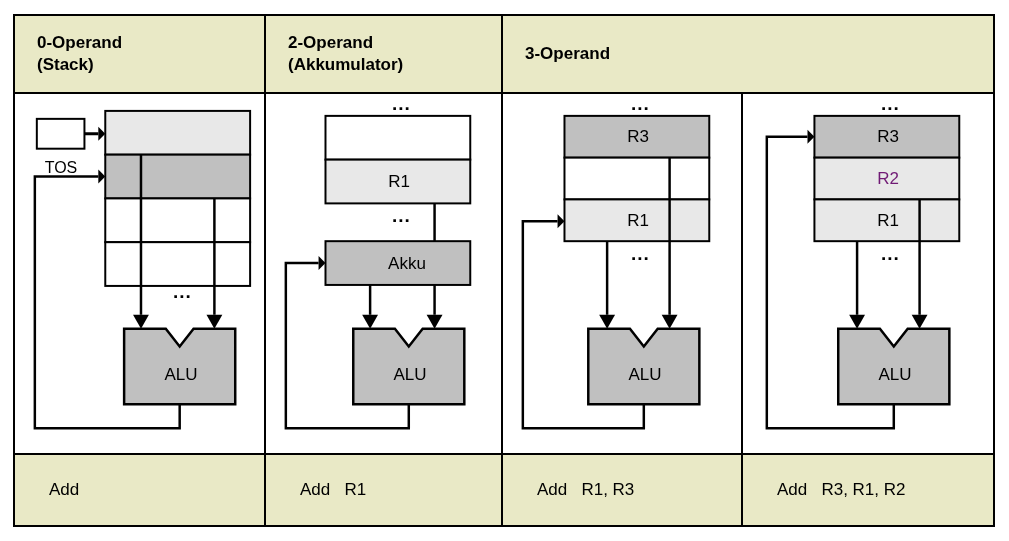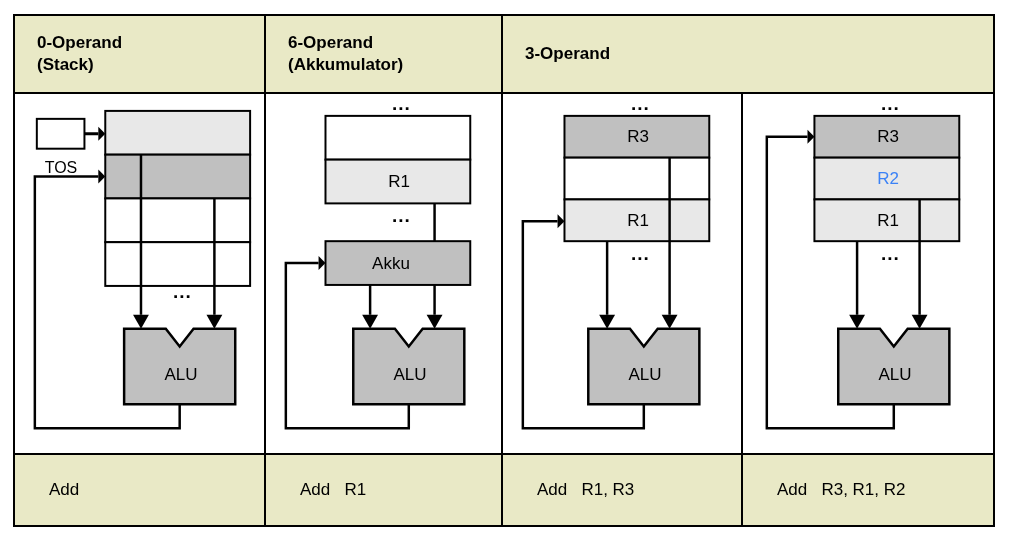--- a/index.html
+++ b/index.html
@@ -91,21 +91,21 @@
 
 <div id="root">
   <div class="table">
 
     <div class="row-headers">
       <div class="cell col-0">
         <div class="hdr-text">0-Operand
 (Stack)</div>
       </div>
       <div class="cell col-1">
-        <div class="hdr-text">6-Operand
+        <div class="hdr-text">2-Operand
 (Akkumulator)</div>
       </div>
       <div class="cell col-3">
         <div class="hdr-text">3-Operand</div>
       </div>
     </div>
 
     <div class="row-diagrams">
 
       <div class="cell col-0">
@@ -154,21 +154,21 @@
             <polygon points="97,222 113,222 105,236" fill="#000"></polygon>
 
             <polygon points="88,236 130,236 144,254 158,236 200,236 200,312 88,312" fill="#c0c0c0" stroke="#000" stroke-width="2.5"></polygon>
 
             <polyline points="144,312 144,336 20,336 20,170 53,170" fill="none" stroke="#000" stroke-width="2.5"></polyline>
             <polygon points="53,163 60,170 53,177" fill="#000"></polygon>
           </svg>
           <div class="ellipsis-dots" style="left:126px; top:0px;">...</div>
           <div class="ellipsis-dots" style="left:126px; top:112px;">...</div>
           <div style="position:absolute; left:60px; top:66px; width:146px; height:44px; display:flex; align-items:center; justify-content:center; font-size:17px; color:#000;">R1</div>
-          <div style="position:absolute; left:60px; top:148px; width:130px; height:44px; display:flex; align-items:center; justify-content:center; font-size:17px; color:#000;">Akku</div>
+          <div style="position:absolute; left:76px; top:148px; width:130px; height:44px; display:flex; align-items:center; justify-content:center; font-size:17px; color:#000;">Akku</div>
           <div style="position:absolute; left:88px; top:236px; width:112px; height:76px; display:flex; align-items:center; justify-content:center; font-size:17px; color:#000; padding-top:14px; box-sizing:border-box;">ALU</div>
         </div>
       </div>
 
       <div class="cell col-2">
         <div class="diagram">
           <svg viewBox="0 0 240 361" preserveAspectRatio="none">
             <rect x="62" y="22" width="146" height="42" fill="#c0c0c0" stroke="#000" stroke-width="2"></rect>
             <rect x="62" y="64" width="146" height="42" fill="#ffffff" stroke="#000" stroke-width="2"></rect>
             <rect x="62" y="106" width="146" height="42" fill="#e8e8e8" stroke="#000" stroke-width="2"></rect>
@@ -204,21 +204,21 @@
             <polygon points="170,222 186,222 178,236" fill="#000"></polygon>
 
             <polygon points="96,236 138,236 152,254 166,236 208,236 208,312 96,312" fill="#c0c0c0" stroke="#000" stroke-width="2.5"></polygon>
 
             <polyline points="152,312 152,336 24,336 24,43 65,43" fill="none" stroke="#000" stroke-width="2.5"></polyline>
             <polygon points="65,36 72,43 65,50" fill="#000"></polygon>
           </svg>
           <div class="ellipsis-dots" style="left:138px; top:0px;">...</div>
           <div class="ellipsis-dots" style="left:138px; top:150px;">...</div>
           <div style="position:absolute; left:72px; top:22px; width:146px; height:42px; display:flex; align-items:center; justify-content:center; font-size:17px; color:#000;">R3</div>
-          <div style="position:absolute; left:72px; top:64px; width:146px; height:42px; display:flex; align-items:center; justify-content:center; font-size:17px; color:#3b82f6;">R2</div>
+          <div style="position:absolute; left:72px; top:64px; width:146px; height:42px; display:flex; align-items:center; justify-content:center; font-size:17px; color:#701a75;">R2</div>
           <div style="position:absolute; left:72px; top:106px; width:146px; height:42px; display:flex; align-items:center; justify-content:center; font-size:17px; color:#000;">R1</div>
           <div style="position:absolute; left:96px; top:236px; width:112px; height:76px; display:flex; align-items:center; justify-content:center; font-size:17px; color:#000; padding-top:14px; box-sizing:border-box;">ALU</div>
         </div>
       </div>
 
     </div>
 
     <div class="row-footers">
       <div class="cell col-0">
         <div class="ftr-text">Add</div>

